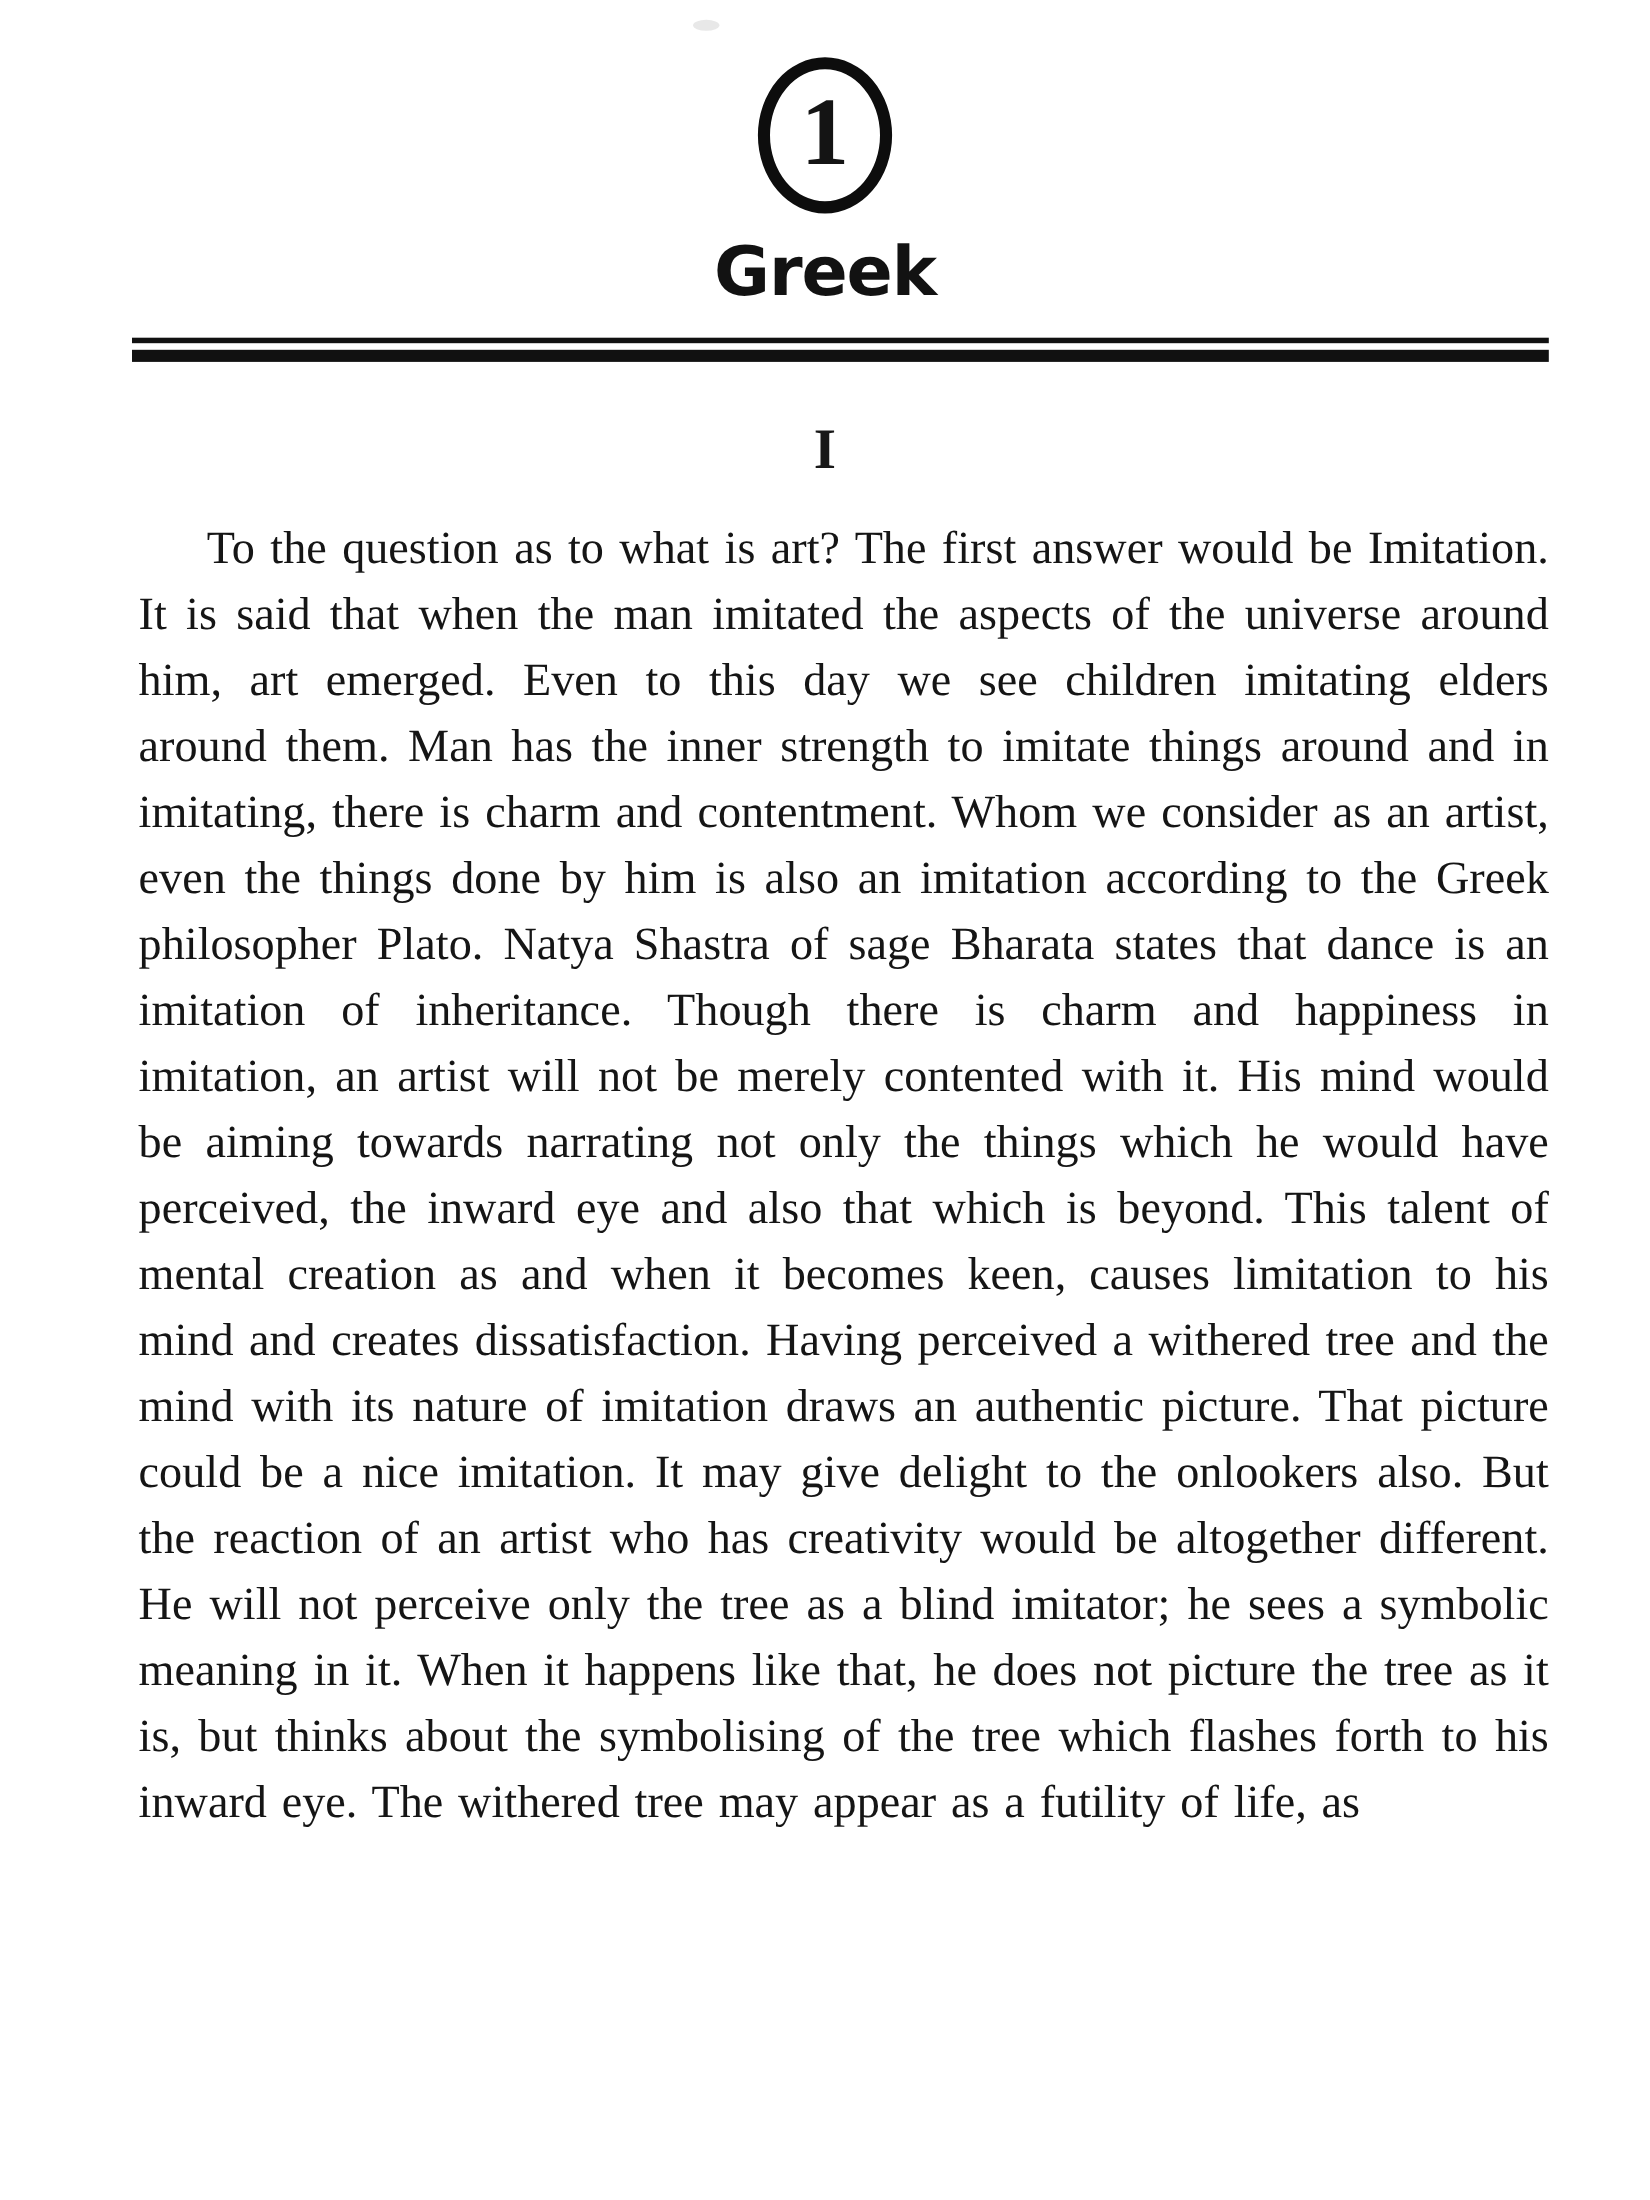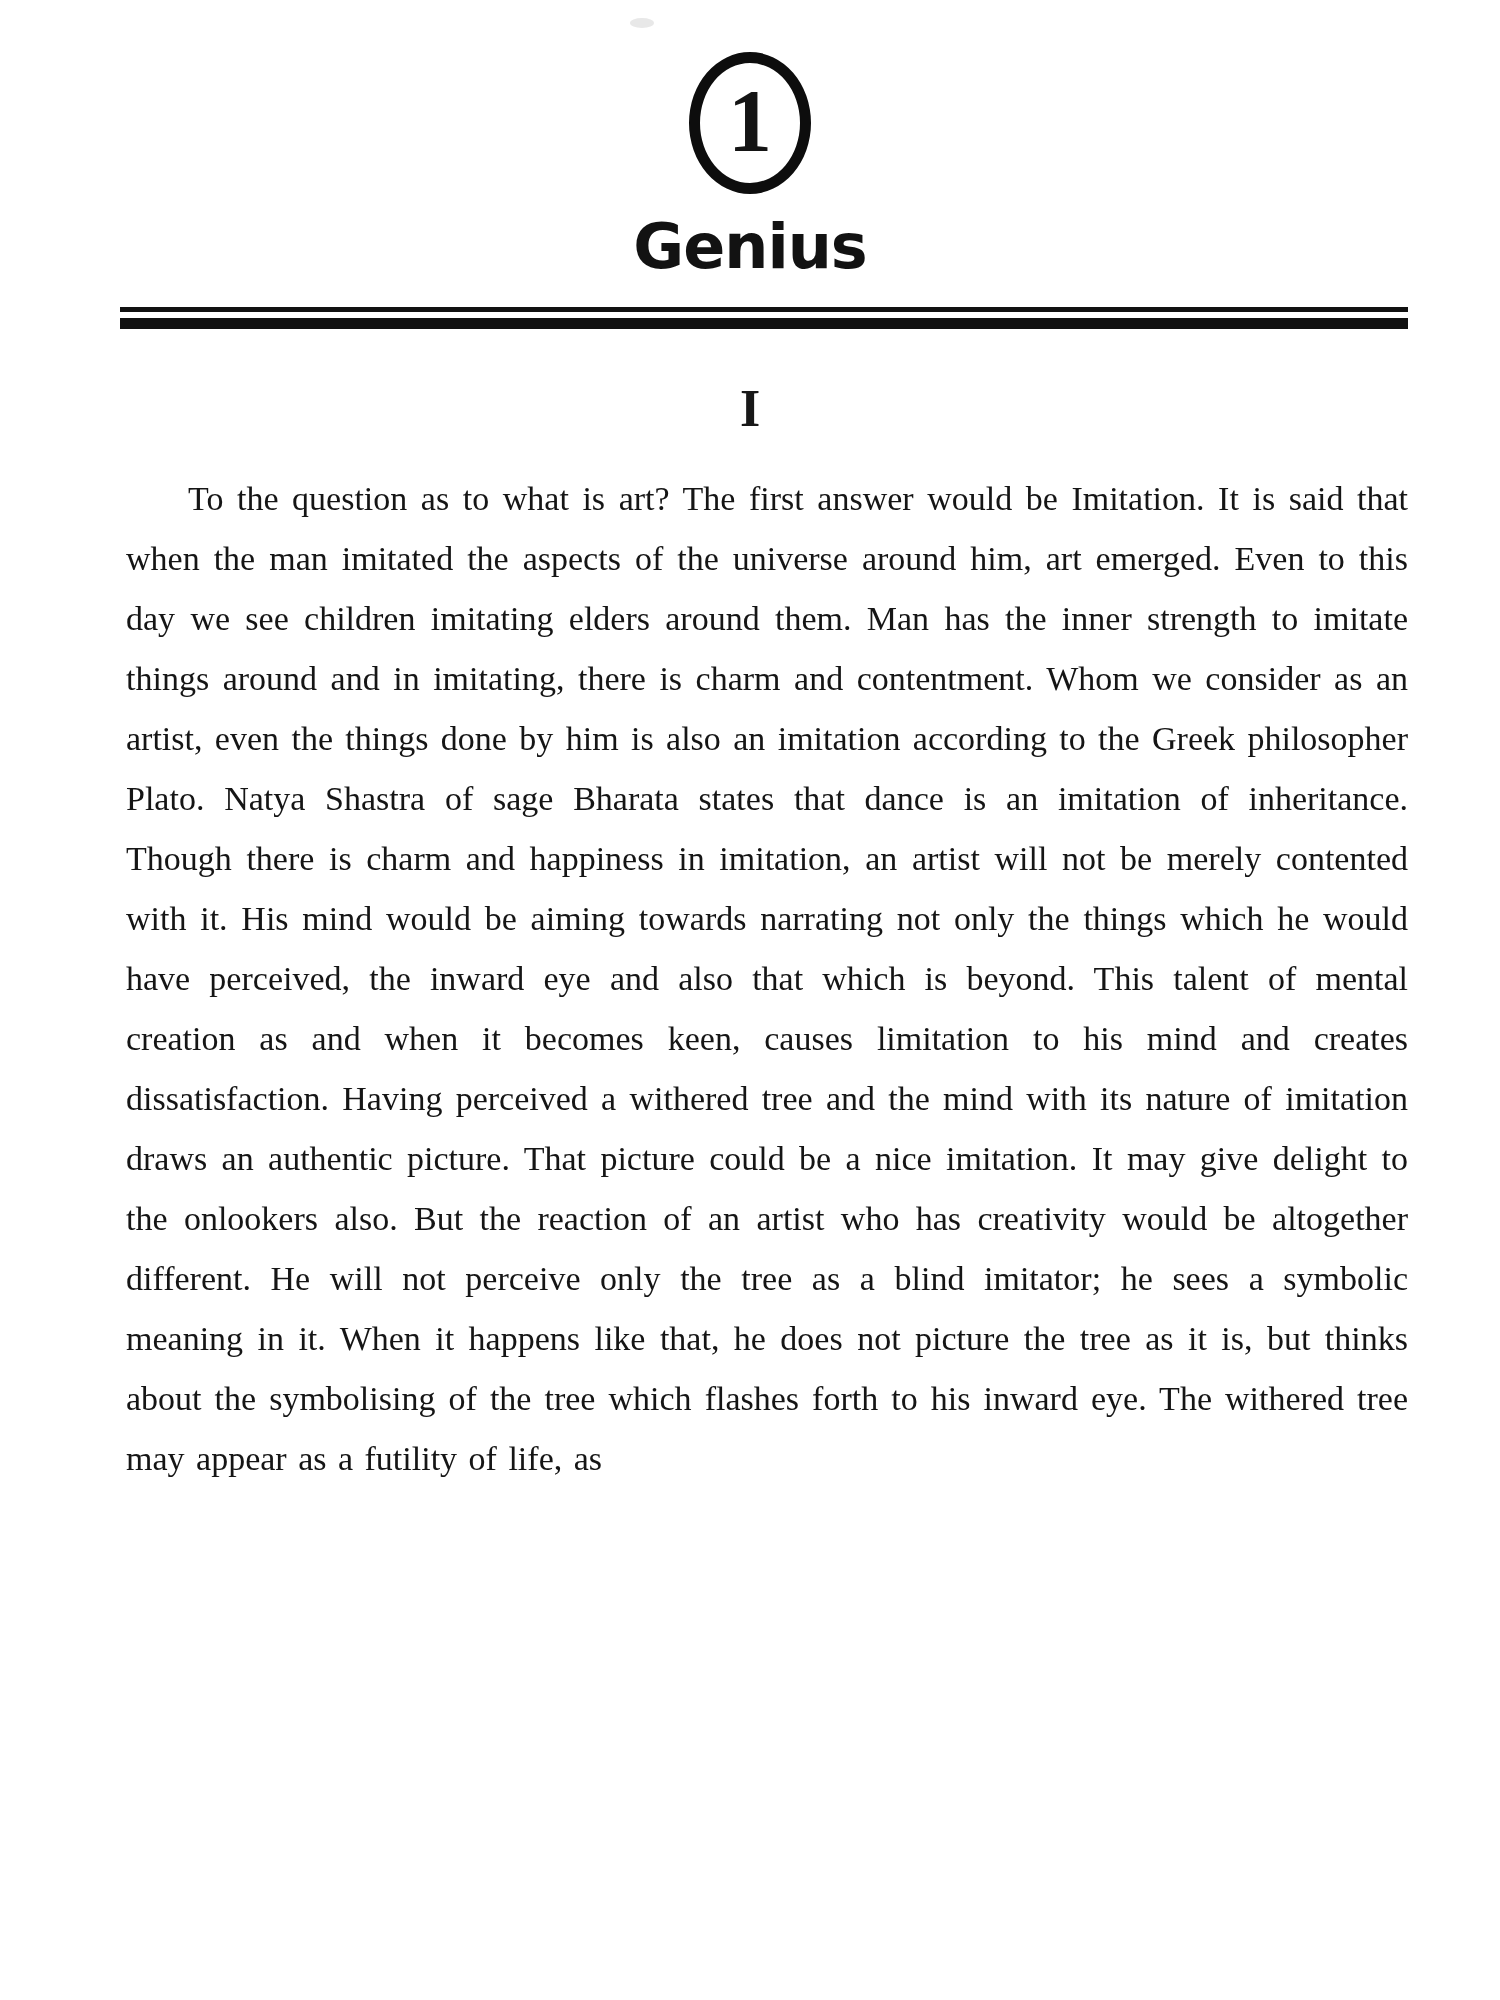--- a/index.html
+++ b/index.html
@@ -69,40 +69,40 @@
     margin-top: 54px;
     text-align: center;
     font-family: "Liberation Serif", serif;
     font-weight: 700;
     font-size: 52px;
     line-height: 1;
     color: #181818;
   }
   .body-text {
     margin: 34px 92px 16px 126px;  
-    font-size: 34px;
+    font-size: 42px;
     line-height: 60px;
     text-align: justify;
     text-indent: 62px;
     word-spacing: 3px;
     color: #151515;
   }
 </style>
 </head>
 <body>
 
 <div class="page">
 
   <div class="scan-artifact"></div>
 
   <header class="chapter-header">
     <div class="chapter-badge">
       <span class="chapter-number">1</span>
     </div>
-    <h1 class="chapter-title">Genius</h1>
+    <h1 class="chapter-title">Greek</h1>
     <div class="double-rule"></div>
   </header>
 
   <main>
     <div class="section-heading">I</div>
     <p class="body-text">To the question as to what is art? The first answer would be Imitation. It is said that when the man imitated the aspects of the universe around him, art emerged. Even to this day we see children imitating elders around them. Man has the inner strength to imitate things around and in imitating, there is charm and contentment. Whom we consider as an artist, even the things done by him is also an imitation according to the Greek philosopher Plato. Natya Shastra of sage Bharata states that dance is an imitation of inheritance. Though there is charm and happiness in imitation, an artist will not be merely contented with it. His mind would be aiming towards narrating not only the things which he would have perceived, the inward eye and also that which is beyond. This talent of mental creation as and when it becomes keen, causes limitation to his mind and creates dissatisfaction. Having perceived a withered tree and the mind with its nature of imitation draws an authentic picture. That picture could be a nice imitation. It may give delight to the onlookers also. But the reaction of an artist who has creativity would be altogether different. He will not perceive only the tree as a blind imitator; he sees a symbolic meaning in it. When it happens like that, he does not picture the tree as it is, but thinks about the symbolising of the tree which flashes forth to his inward eye. The withered tree may appear as a futility of life, as</p>
   </main>
 
 </div>
 

